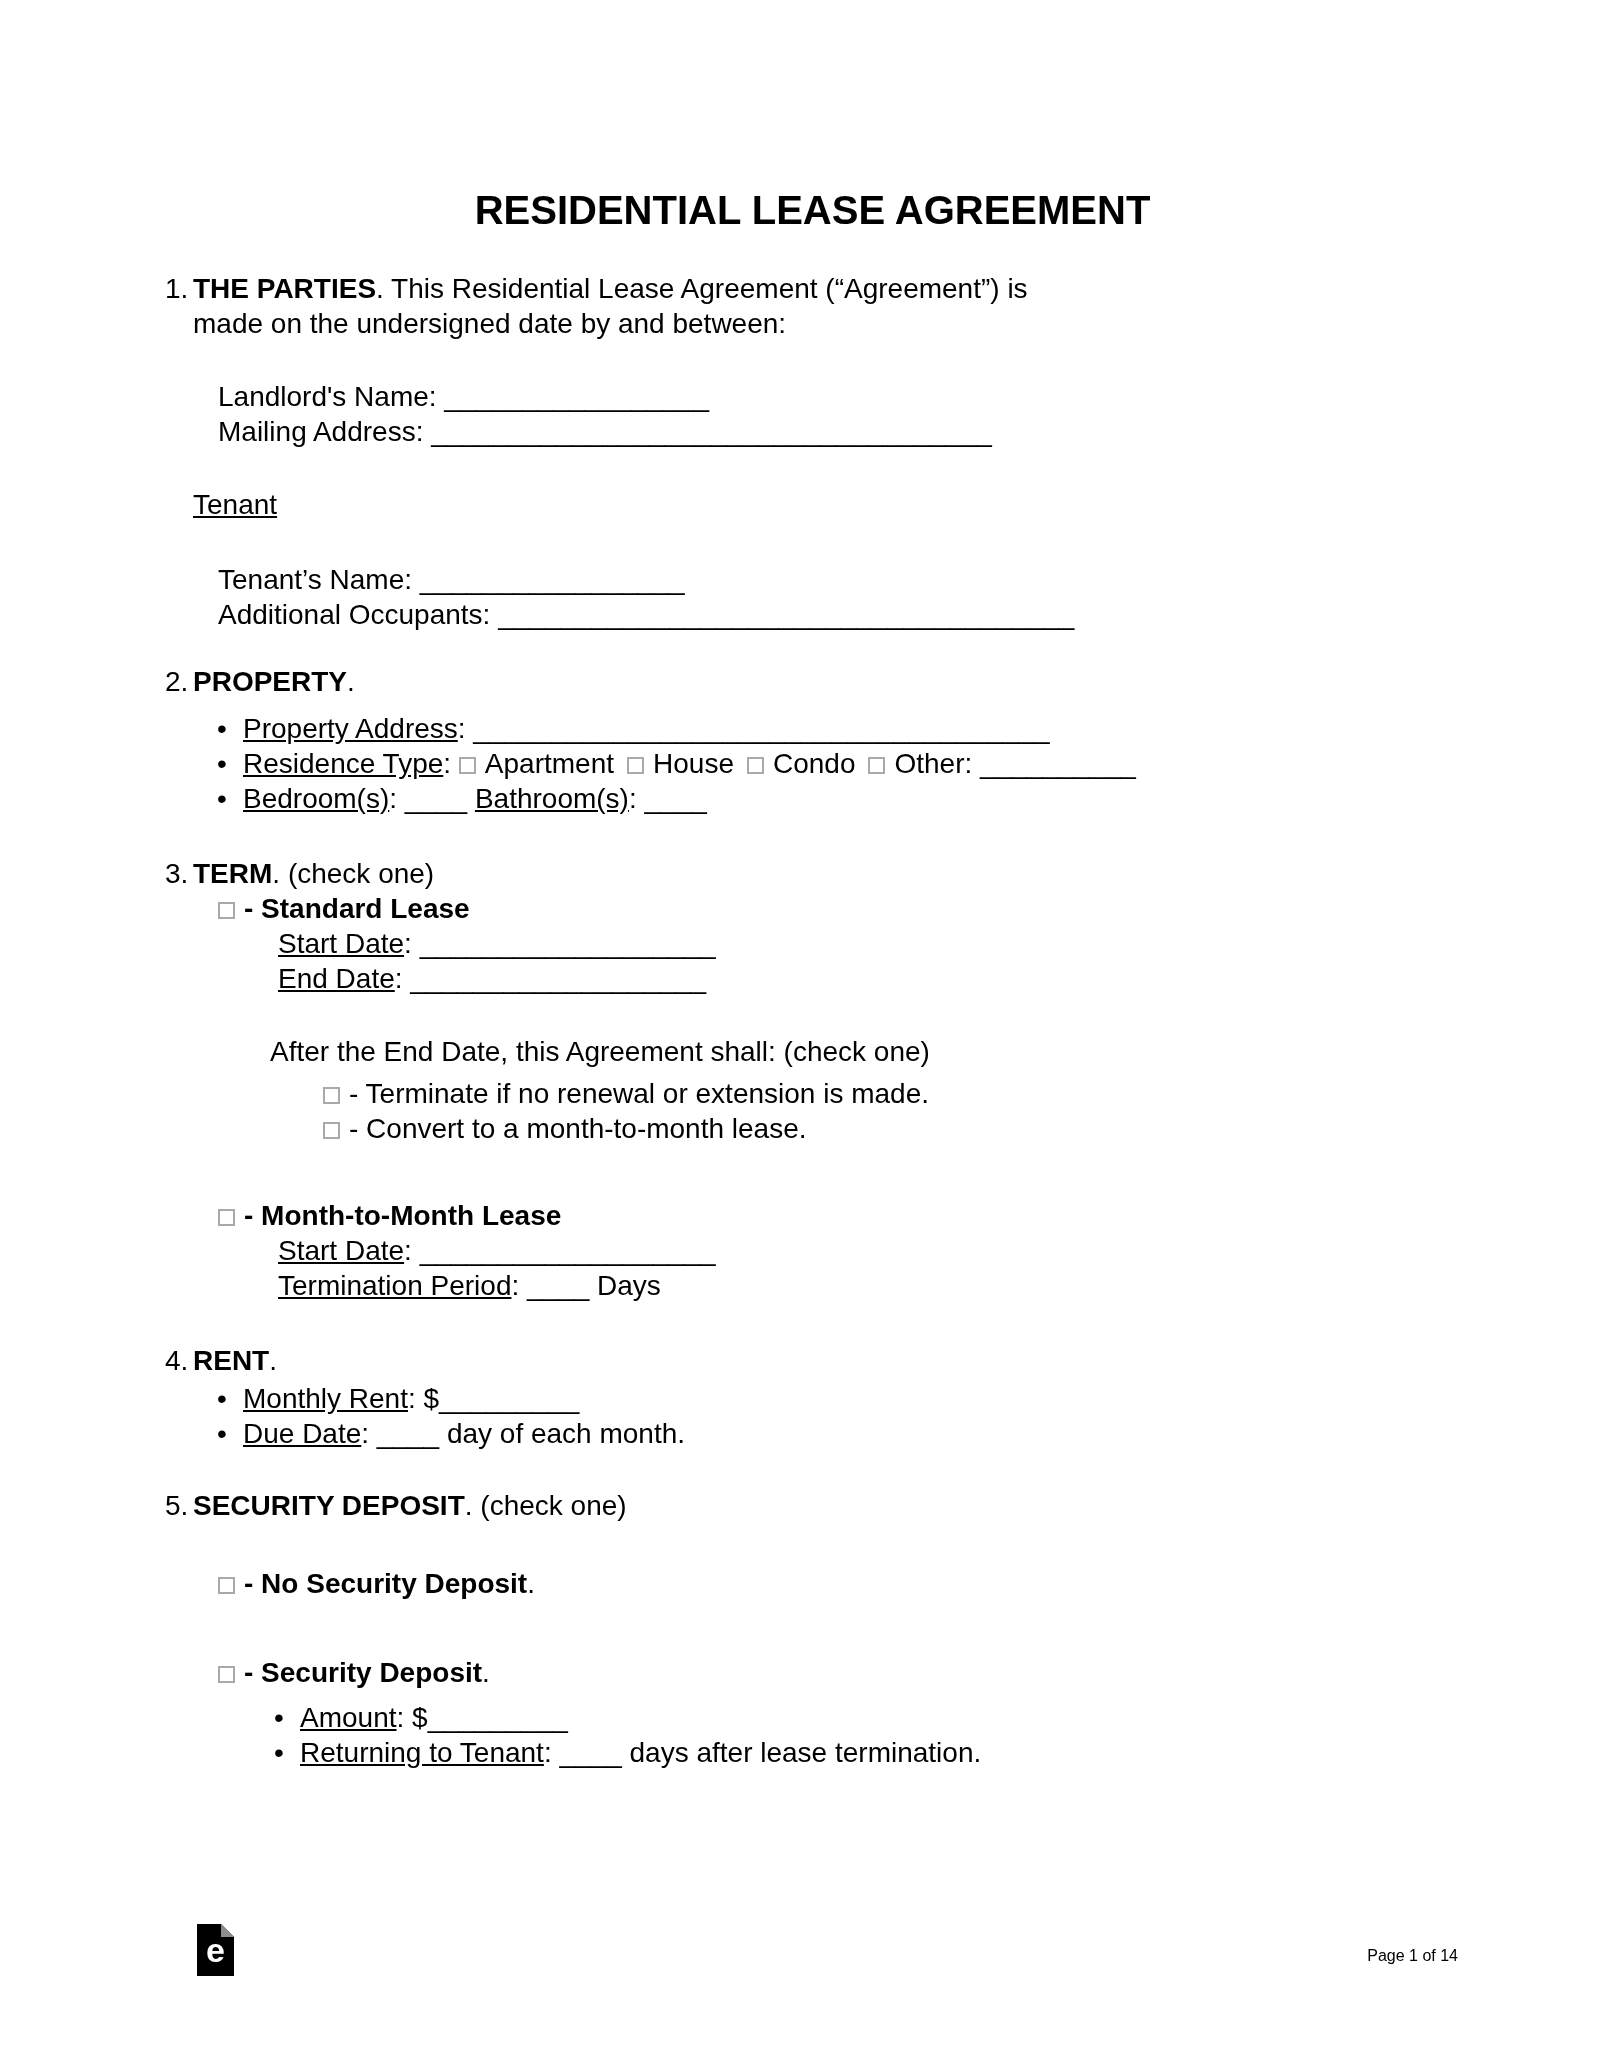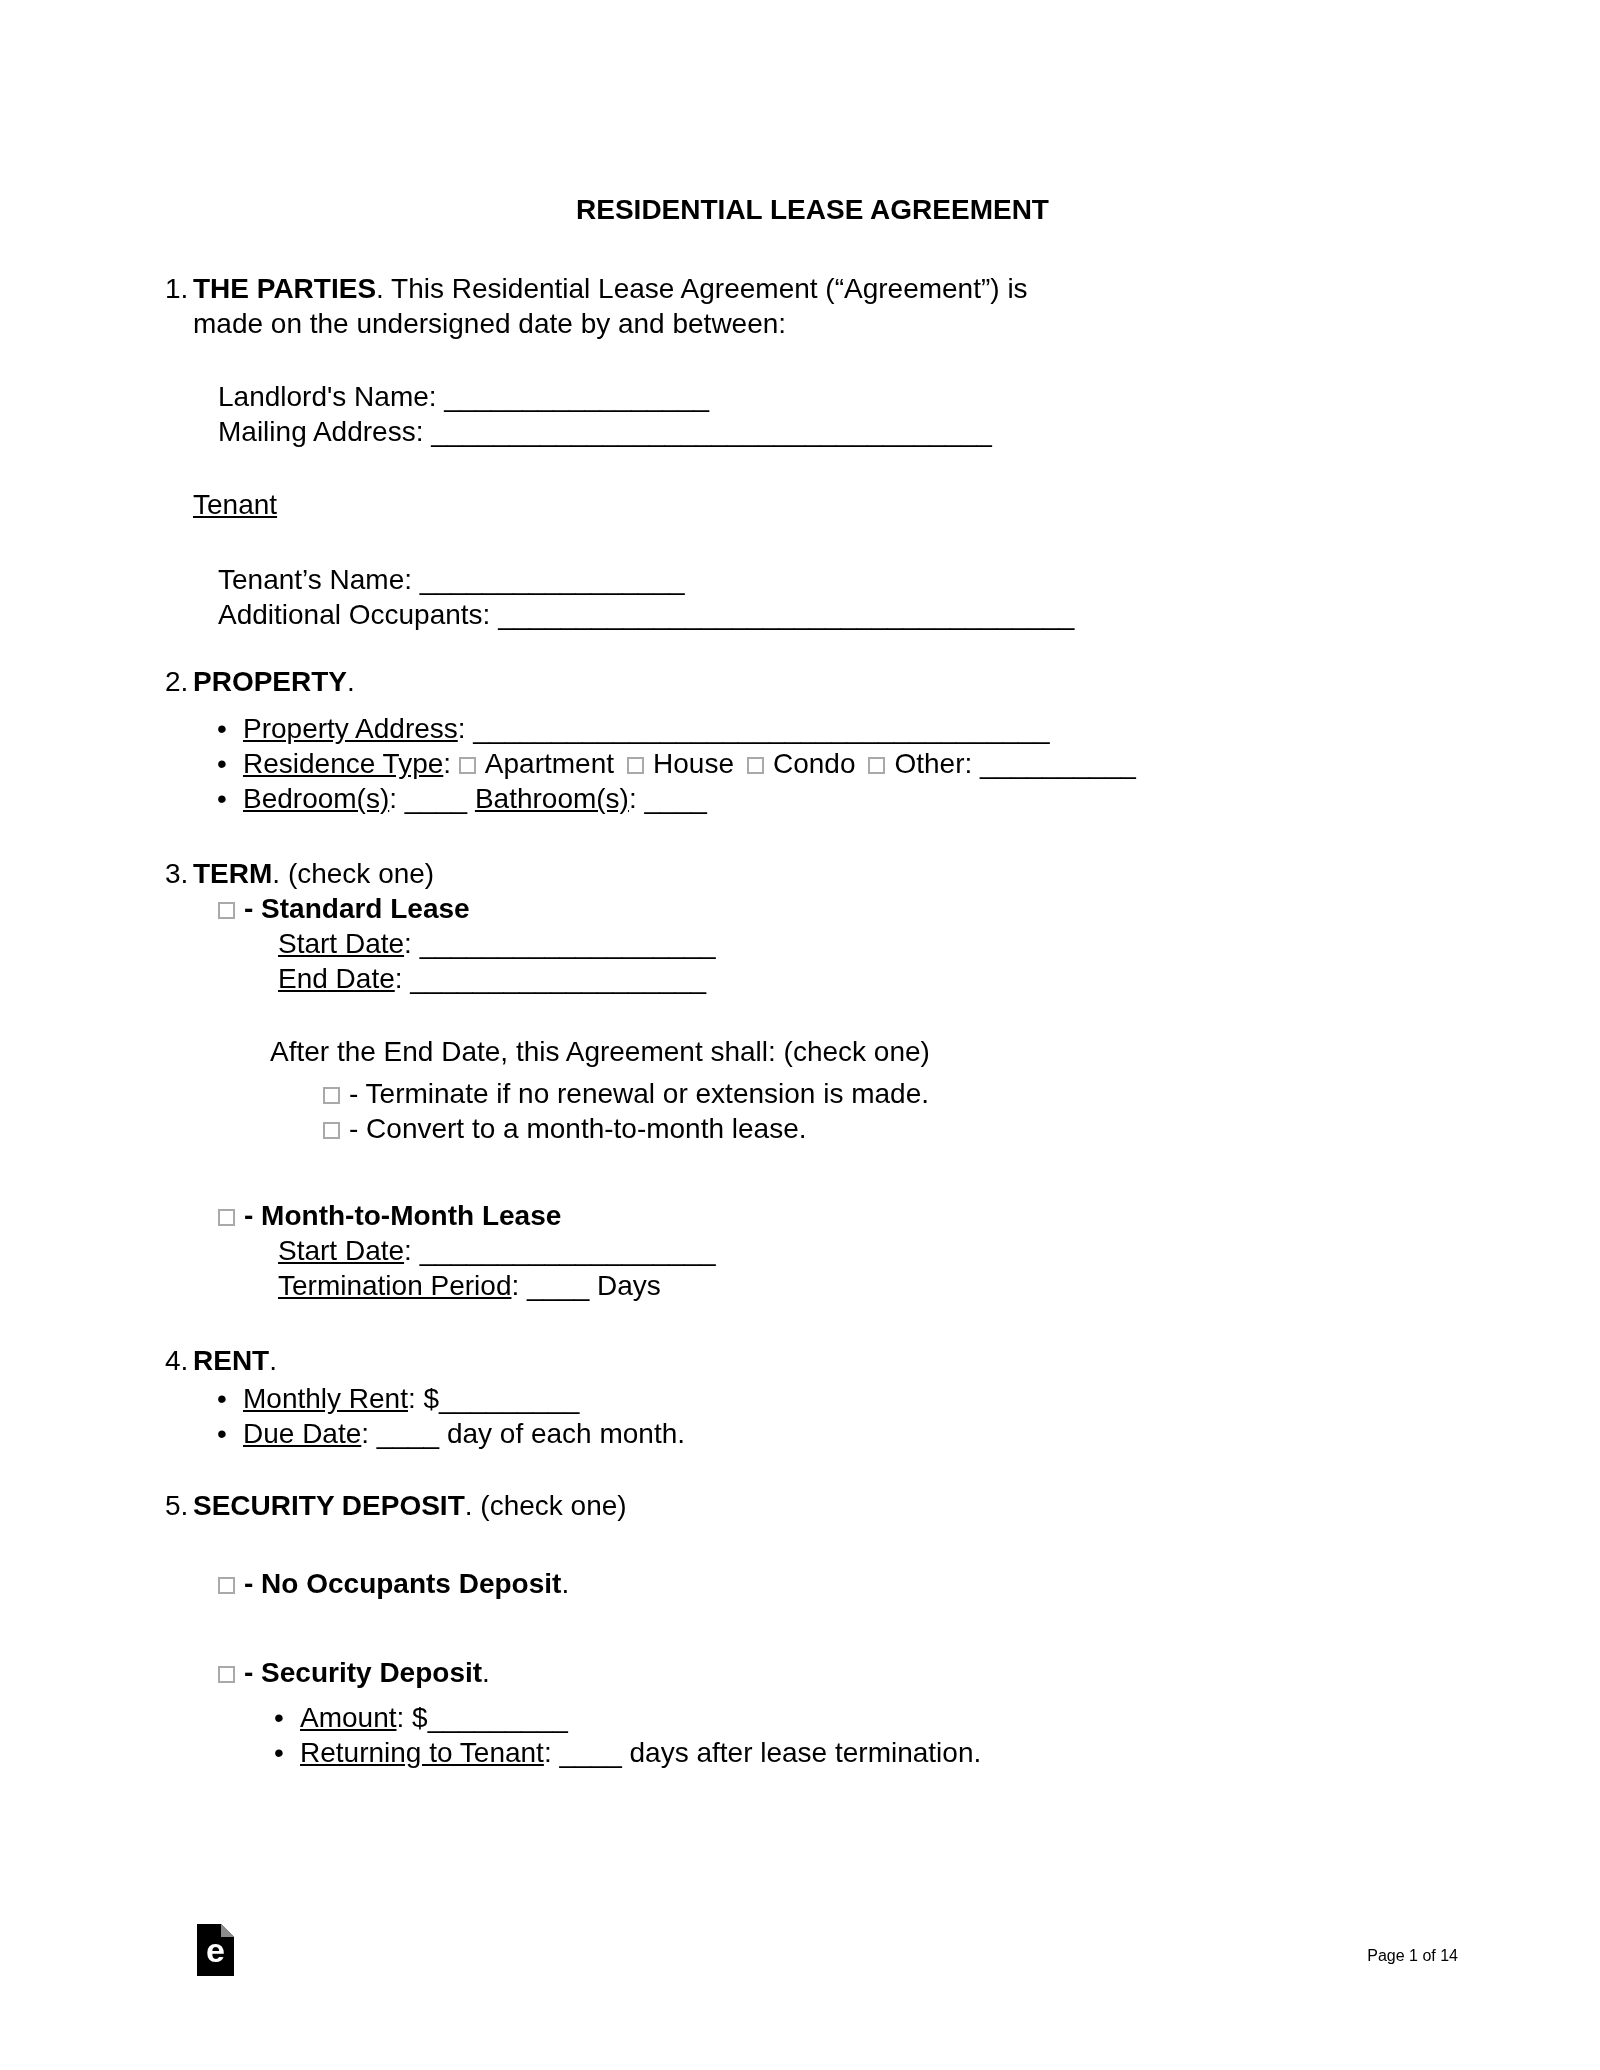--- a/index.html
+++ b/index.html
@@ -3,21 +3,21 @@
 <meta charset="utf-8">
 <style>
   html,body{margin:0;padding:0;background:#ffffff;}
   body{
     width:1600px;height:2070px;
     font-family:"Liberation Sans","DejaVu Sans",sans-serif;
     font-size:28px;color:#000;position:relative;overflow:hidden;
   }
   .page{position:relative;width:1600px;height:2070px;background:#fff;}
   .content{padding:185px 140px 0 165px;}
-  .title{font-size:28px;font-weight:bold;line-height:50px;text-align:center;letter-spacing:0px;}
+  .title{font-size:40px;font-weight:bold;line-height:50px;text-align:center;letter-spacing:0px;}
   .line{line-height:35px;white-space:nowrap;}
   .wrapline{line-height:35px;}
   .sec{margin-left:28px;position:relative;}
   .num{position:absolute;left:-28px;top:0;}
   b{font-weight:bold;}
   .u{text-decoration:underline;}
   .party-head{margin-left:28px;text-decoration:underline;}
   .field{margin-left:53px;}
   .bullet-line{margin-left:78px;position:relative;}
   .bullet-deep{margin-left:135px;position:relative;}
@@ -143,21 +143,21 @@
     </div>
     <div class="line bullet-line">
       <span class="marker">•</span><span class="u">Due Date</span><span>: ____ day of each month.</span>
     </div>
 
     <div class="line sec mt-sec5">
       <span class="num">5.</span><b>SECURITY DEPOSIT</b><span>. (check one)</span>
     </div>
 
     <div class="line cbrow mt-nosec">
-      <span class="cb"></span><b>- No Occupants Deposit</b><span>.</span>
+      <span class="cb"></span><b>- No Security Deposit</b><span>.</span>
     </div>
 
     <div class="line cbrow mt-secdep">
       <span class="cb"></span><b>- Security Deposit</b><span>.</span>
     </div>
     <div class="line bullet-deep mt-sbullets">
       <span class="marker">•</span><span class="u">Amount</span><span>: $_________</span>
     </div>
     <div class="line bullet-deep">
       <span class="marker">•</span><span class="u">Returning to Tenant</span><span>: ____ days after lease termination.</span>

